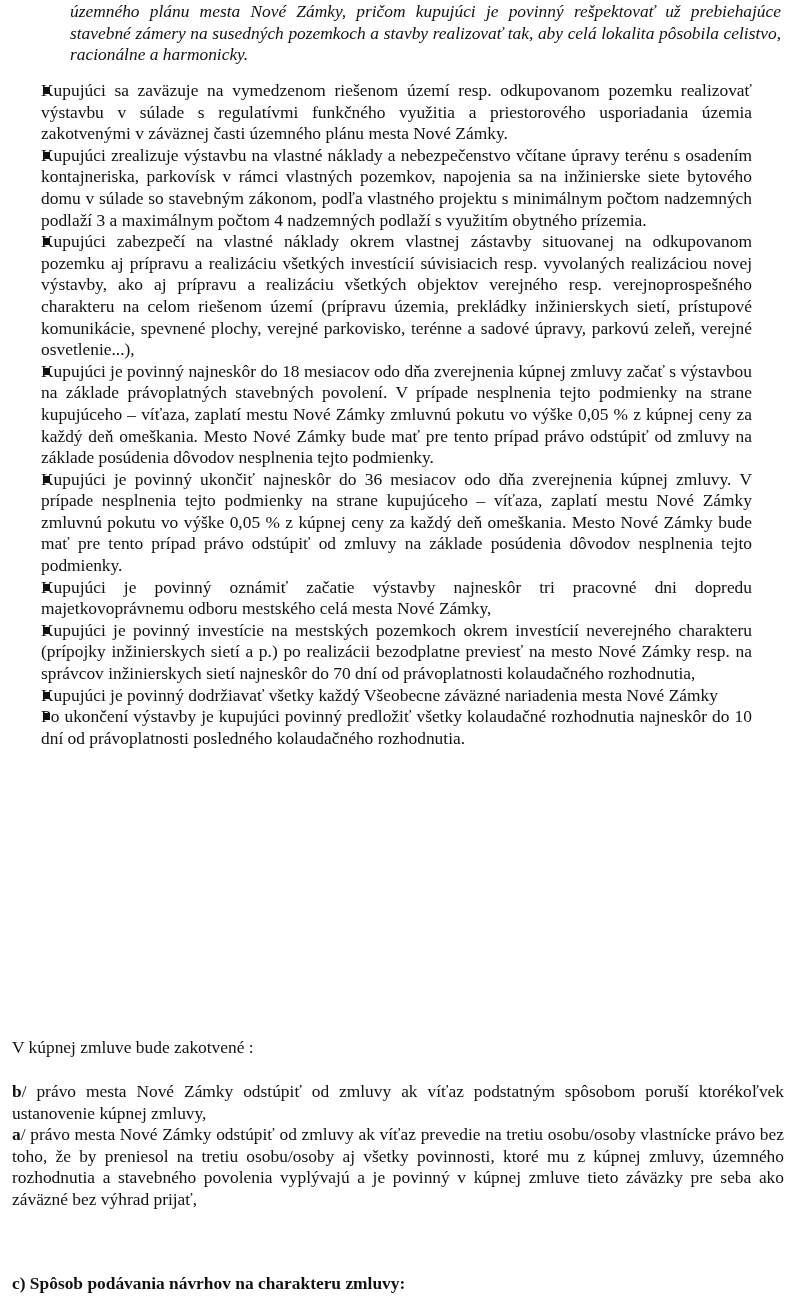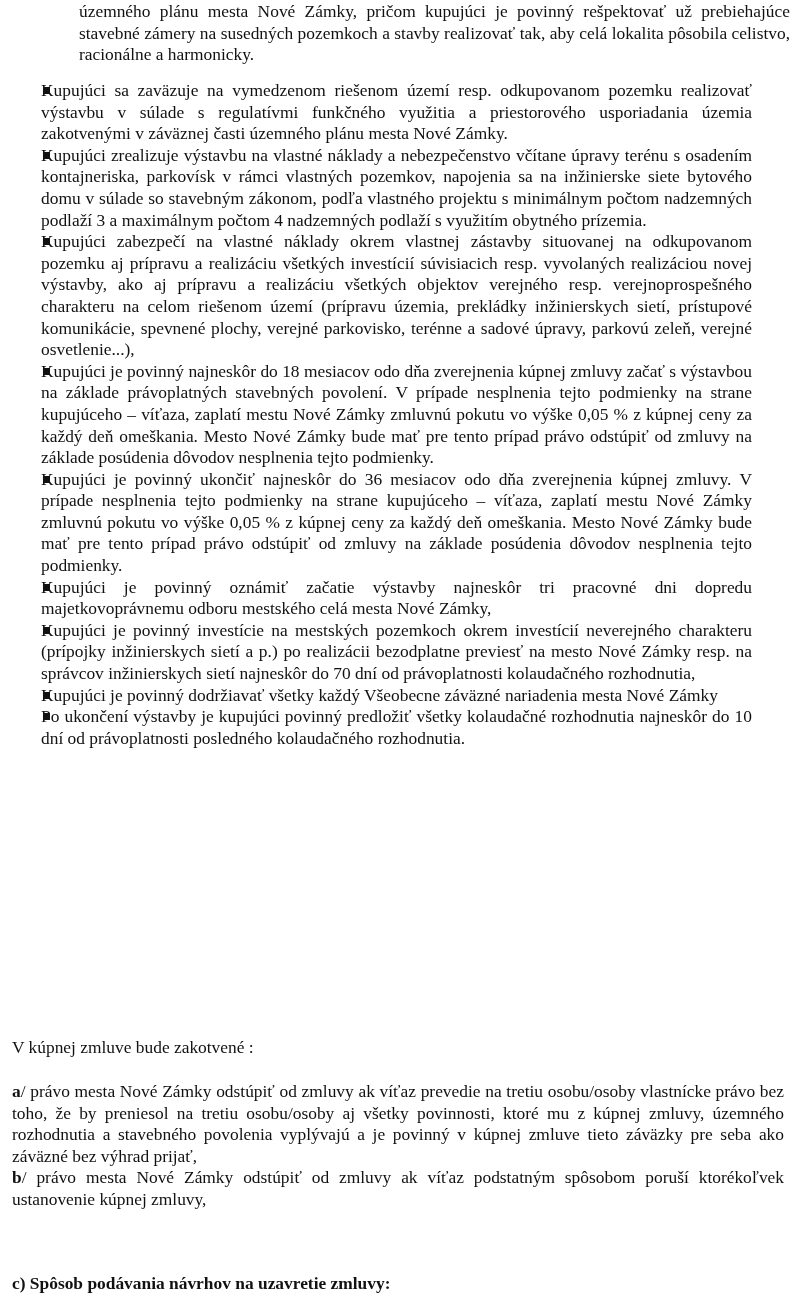--- a/index.html
+++ b/index.html
@@ -2,21 +2,21 @@
 <html><head>
 <meta charset="utf-8">
 <style>
   html, body { margin: 0; padding: 0; background: #ffffff; }
   body {
     width: 800px; height: 1307px; overflow: hidden; position: relative;
     font-family: "Liberation Serif", "DejaVu Serif", serif;
     font-size: 17.4px; line-height: 21.6px; color: #111;
   }
   .page { position: absolute; left: 0; top: 0; width: 800px; }
-  .cont { position: absolute; left: 79px; width: 711px; top: 1px; text-align: justify; }
+  .cont { position: absolute; left: 70px; width: 711px; top: 1px; text-align: justify; font-style: italic; }
   ul.bullets { list-style: none; margin: 0; padding: 0; position: absolute; left: 0; top: 80px; width: 800px; }
   ul.bullets li { position: relative; padding-left: 41px; width: 711px; text-align: justify; }
   ul.bullets li .bullet {
     position: absolute; left: 44px; top: 7px; width: 6px; height: 7px; background: #111;
   }
   .heading-u { position: absolute; left: 12px; top: 1037px; }
   .clauses { position: absolute; left: 12px; width: 772px; top: 1081px; text-align: justify; }
   .clauses p { margin: 0; }
   .clauses b { font-weight: bold; }
   .section-c { position: absolute; left: 12px; top: 1273px; font-weight: bold; }
@@ -36,18 +36,18 @@
     <li><span class="bullet"></span><span>Kupujúci je povinný ukončiť najneskôr do 36 mesiacov odo dňa zverejnenia kúpnej zmluvy. V prípade nesplnenia tejto podmienky na strane kupujúceho – víťaza, zaplatí mestu Nové Zámky zmluvnú pokutu vo výške 0,05 % z kúpnej ceny za každý deň omeškania. Mesto Nové Zámky bude mať pre tento prípad právo odstúpiť od zmluvy na základe posúdenia dôvodov nesplnenia tejto podmienky.</span></li>
     <li><span class="bullet"></span><span>Kupujúci je povinný oznámiť začatie výstavby najneskôr tri pracovné dni dopredu majetkovoprávnemu odboru mestského celá mesta Nové Zámky,</span></li>
     <li><span class="bullet"></span><span>Kupujúci je povinný investície na mestských pozemkoch okrem investícií neverejného charakteru (prípojky inžinierskych sietí a p.) po realizácii bezodplatne previesť na mesto Nové Zámky resp. na správcov inžinierskych sietí najneskôr do 70 dní od právoplatnosti kolaudačného rozhodnutia,</span></li>
     <li><span class="bullet"></span><span>Kupujúci je povinný dodržiavať všetky každý Všeobecne záväzné nariadenia mesta Nové Zámky</span></li>
     <li><span class="bullet"></span><span>Po ukončení výstavby je kupujúci povinný predložiť všetky kolaudačné rozhodnutia najneskôr do 10 dní od právoplatnosti posledného kolaudačného rozhodnutia.</span></li>
   </ul>
 
   <div class="heading-u">V  kúpnej zmluve bude zakotvené :</div>
 
   <div class="clauses">
+    <p><b>b</b><span>/ </span><span>právo mesta Nové Zámky odstúpiť od zmluvy ak víťaz podstatným spôsobom poruší ktorékoľvek ustanovenie kúpnej zmluvy,</span></p>
     <p><b>a</b><span>/ </span><span>právo mesta Nové Zámky odstúpiť od zmluvy ak víťaz prevedie na tretiu osobu/osoby vlastnícke právo bez toho, že by  preniesol na tretiu osobu/osoby aj všetky povinnosti, ktoré mu z  kúpnej zmluvy, územného rozhodnutia a stavebného povolenia vyplývajú a  je povinný v kúpnej zmluve  tieto záväzky pre seba ako záväzné bez výhrad prijať,</span></p>
-    <p><b>b</b><span>/ </span><span>právo mesta Nové Zámky odstúpiť od zmluvy ak víťaz podstatným spôsobom poruší ktorékoľvek ustanovenie kúpnej zmluvy,</span></p>
   </div>
 
-  <div class="section-c">c) Spôsob podávania návrhov na uzavretie zmluvy:</div>
+  <div class="section-c">c) Spôsob podávania návrhov na charakteru zmluvy:</div>
 </div>
 
 </body></html>

